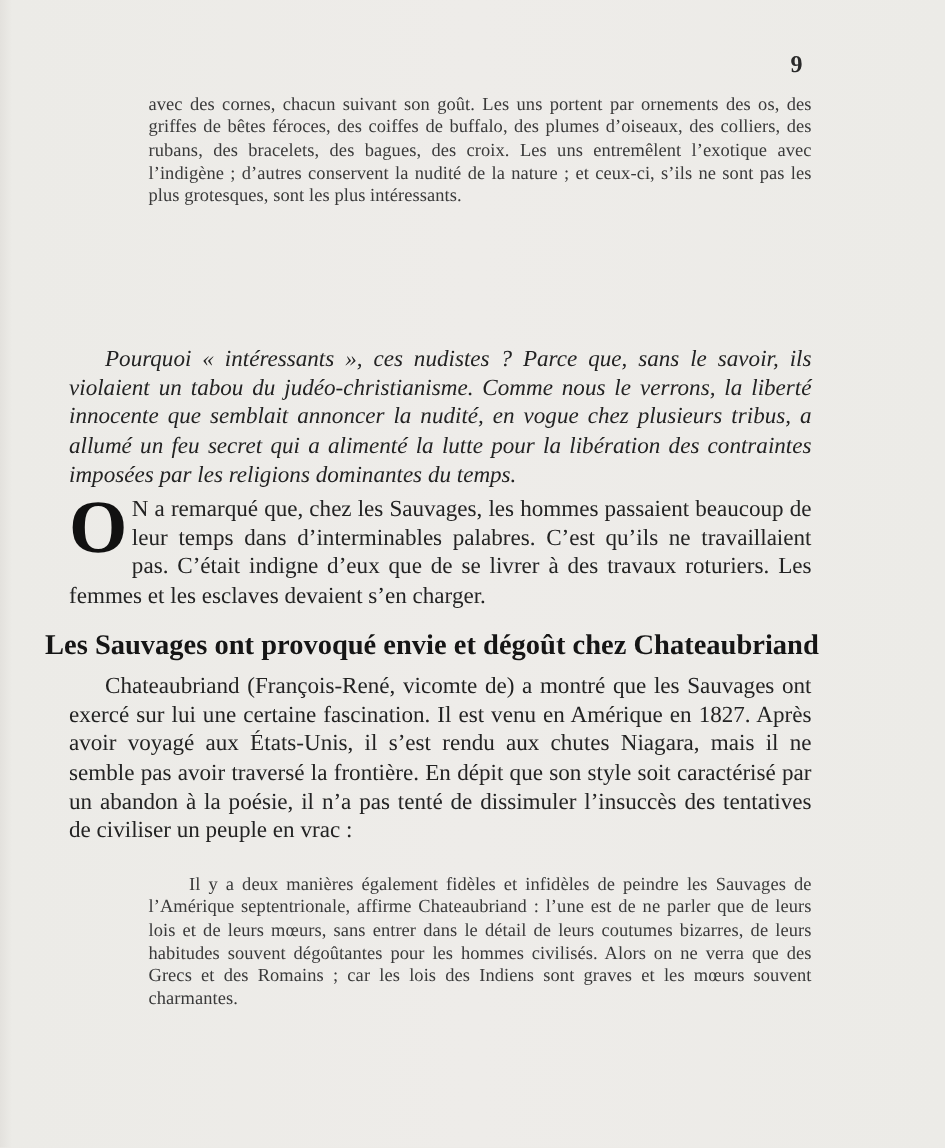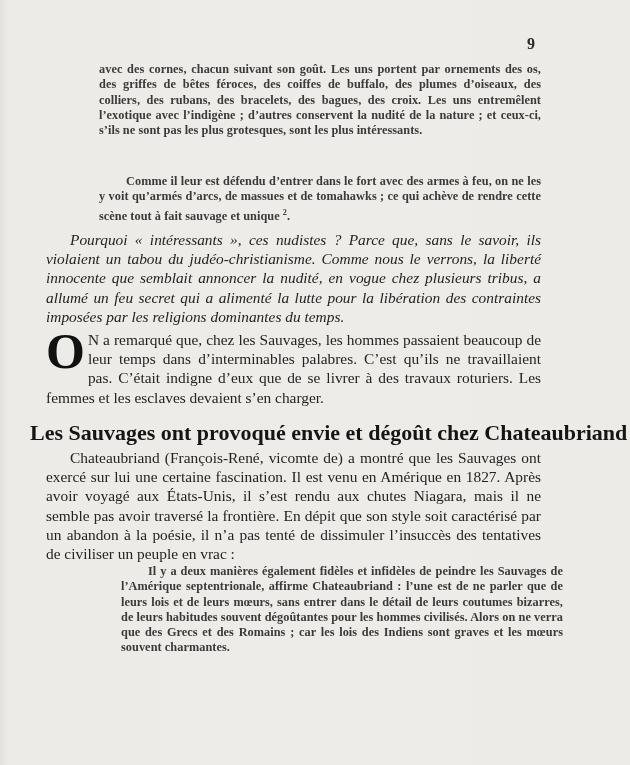--- a/index.html
+++ b/index.html
@@ -28,31 +28,31 @@
       font-size: 16px;
       font-weight: bold;
       color: #2a2a2a;
     }
     .quote {
       position: absolute;
       left: 99px;
       width: 442px;
       font-size: 12.3px;
       line-height: 15.3px;
-      font-weight: bold;
+      font-weight: normal;
       color: #3a3a3a;
       text-align: justify;
       text-align-last: left;
       letter-spacing: 0.05px;
     }
     .quote p { margin: 0; }
     .quote .indent { text-indent: 27px; }
     .q1 { top: 62px; }
     .q2 { top: 174px; }
-    .q3 { top: 564px; margin-left: 22px; }
+    .q3 { top: 582px; }
     .body-text {
       position: absolute;
       left: 46px;
       width: 495px;
       font-size: 15.4px;
       line-height: 19.2px;
       color: #232323;
       text-align: justify;
       text-align-last: left;
     }
@@ -67,41 +67,38 @@
       line-height: 38px;
       font-weight: bold;
       margin: 2px 3px 0 0;
       color: #111;
       height: 38px;
     }
     .heading {
       position: absolute;
       left: 30px;
       top: 420px;
-      font-size: 22px;
+      font-size: 19px;
       font-weight: bold;
       color: #151515;
       white-space: nowrap;
     }
     sup { font-size: 8px; vertical-align: 5px; }
   </style>
 </head>
 <body>
 
 <div class="page">
 
   <div class="page-number">9</div>
 
   <div class="quote q1">
     <p>avec des cornes, chacun suivant son goût. Les uns portent par ornements des os, des griffes de bêtes féroces, des coiffes de buffalo, des plumes d’oiseaux, des colliers, des rubans, des bracelets, des bagues, des croix. Les uns entremêlent l’exotique avec l’indigène ; d’autres conservent la nudité de la nature ; et ceux-ci, s’ils ne sont pas les plus grotesques, sont les plus intéressants.</p>
   </div>
 
-  <div class="quote q2">
-    <p class="indent"><span>Comme il leur est défendu d’entrer dans le fort avec des armes à feu, on ne les y voit qu’armés d’arcs, de massues et de tomahawks ; ce qui achève de rendre cette scène tout à fait sauvage et unique</span> <sup>2</sup><span>.</span></p>
-  </div>
 
   <div class="body-text p1">
     <p class="indent-para">Pourquoi « intéressants », ces nudistes ?  Parce que, sans le savoir, ils violaient un tabou du judéo-christianisme.  Comme nous le verrons, la liberté innocente que semblait annoncer la nudité, en vogue chez plusieurs tribus, a allumé un feu secret qui a alimenté la lutte pour la libération des contraintes imposées par les religions dominantes du temps.</p>
   </div>
 
   <div class="body-text p2">
     <p><span class="dropcap">O</span><span>N a remarqué que, chez les Sauvages, les hommes passaient beaucoup de leur temps dans d’interminables palabres.  C’est qu’ils ne travaillaient pas.  C’était indigne d’eux que de se livrer à des travaux roturiers.  Les femmes et les esclaves devaient s’en charger.</span></p>
   </div>
 
   <div class="heading">Les Sauvages ont provoqué envie et dégoût chez Chateaubriand</div>

